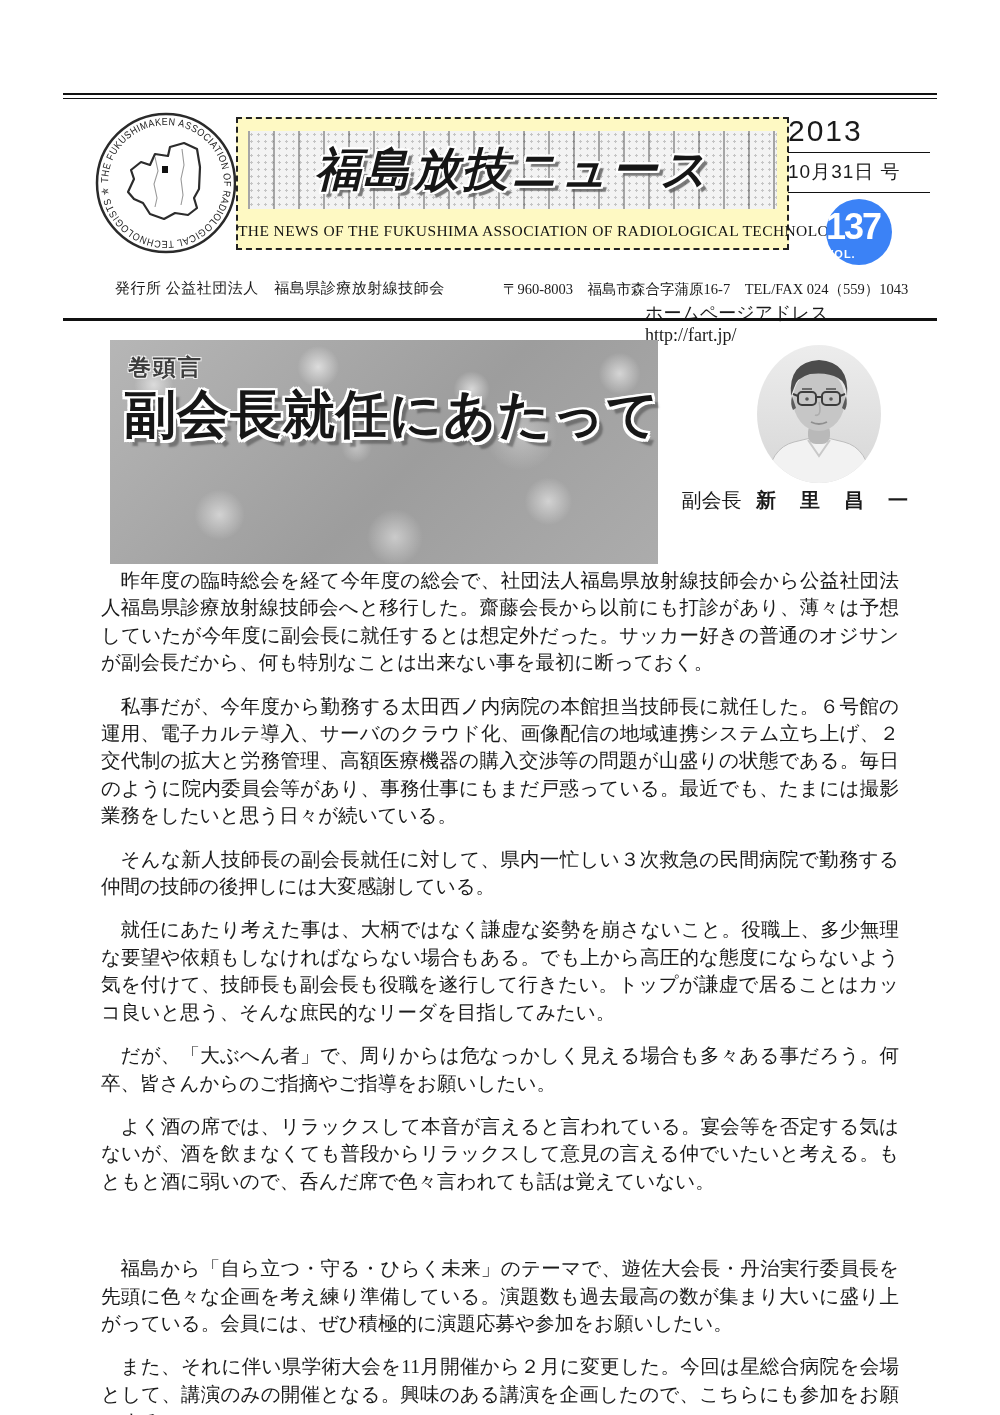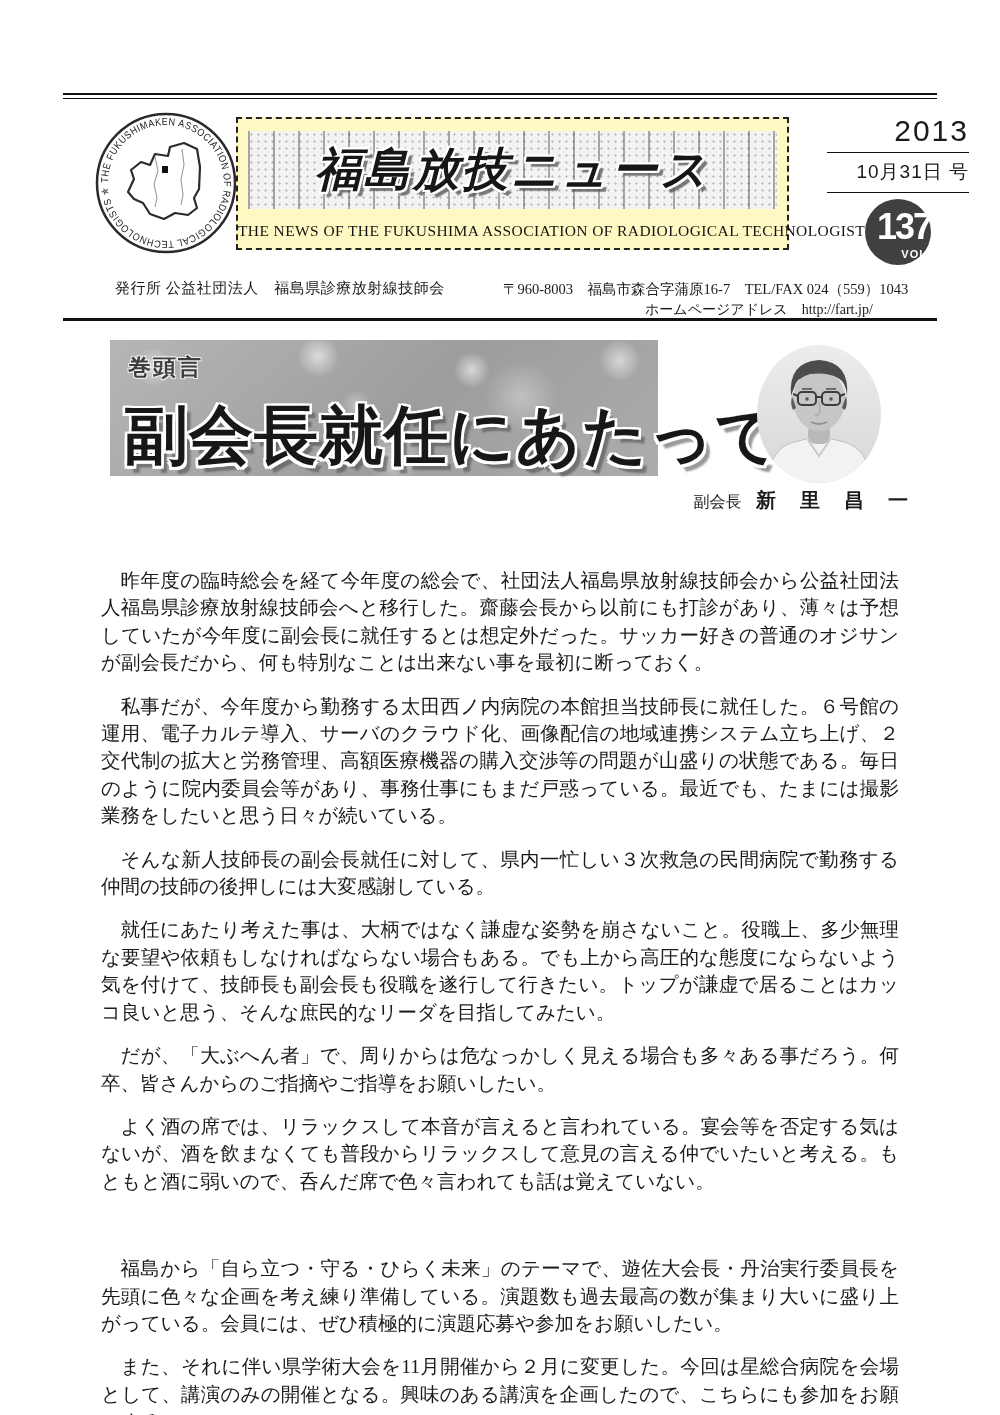--- a/index.html
+++ b/index.html
@@ -30,66 +30,66 @@
   .mast-title{
     font-family:"Liberation Sans","DejaVu Sans",sans-serif;
     font-weight:900;font-style:italic;font-size:46px;letter-spacing:3px;
     color:#161616;white-space:nowrap;
     text-shadow:-2px -2px 0 #fff,2px -2px 0 #fff,-2px 2px 0 #fff,2px 2px 0 #fff,
                 -2px 0 0 #fff,2px 0 0 #fff,0 -2px 0 #fff,0 2px 0 #fff,
                 5px 5px 1px rgba(90,90,90,.8);}
   .mast-sub{position:absolute;left:0;right:0;bottom:8px;text-align:center;
     font-family:"Liberation Serif","DejaVu Serif",serif;font-size:15.5px;letter-spacing:.4px;
     color:#141414;white-space:nowrap;}
-  .right-col{position:absolute;top:112px;left:827px;width:142px;text-align:right;
+  .right-col{position:absolute;top:112px;left:788px;width:142px;text-align:left;
     font-family:"Liberation Sans","DejaVu Sans",sans-serif;}
   .year{font-size:30px;letter-spacing:2px;padding-top:2px;}
   .rc-rule{border-top:1.5px solid #111;margin:4px 0;}
   .issue-date{font-size:19px;letter-spacing:1px;padding:2px 0 3px 0;}
   .vol-badge{position:relative;width:66px;height:66px;border-radius:50%;
-    background:#404040;margin:6px auto 0 auto;color:#fff;}
+    background:#3b82f6;margin:6px auto 0 auto;color:#fff;}
   .vol-num{position:absolute;top:7px;left:0;right:0;font-size:36px;font-weight:bold;
     letter-spacing:-2px;font-family:"Liberation Sans","DejaVu Sans",sans-serif;}
   .vol-label{position:absolute;bottom:5px;left:0;right:0;font-size:11px;font-weight:bold;
     letter-spacing:1px;}
   
   .publisher{position:absolute;top:279px;left:63px;width:874px;height:40px;font-size:15px;}
   .pub-issuer{position:absolute;left:52px;top:0;letter-spacing:.5px;}
   .pub-address{position:absolute;left:440px;top:1px;font-size:14.5px;}
-  .pub-web{position:absolute;left:582px;top:22px;font-size:14px;}
+  .pub-web{position:absolute;left:582px;top:22px;font-size:18px;}
   .thick-rule{position:absolute;top:318px;left:63px;width:874px;height:0;
     border-top:3.5px solid #111;}
   
-  .banner{position:absolute;top:340px;left:110px;width:548px;height:136px;
+  .banner{position:absolute;top:340px;left:110px;width:548px;height:224px;
     background:
       radial-gradient(circle 28px at 8% 20%, rgba(255,255,255,.55), rgba(255,255,255,0) 70%),
       radial-gradient(circle 36px at 20% 78%, rgba(255,255,255,.5), rgba(255,255,255,0) 70%),
       radial-gradient(circle 30px at 38% 12%, rgba(255,255,255,.6), rgba(255,255,255,0) 70%),
       radial-gradient(circle 40px at 52% 88%, rgba(255,255,255,.45), rgba(255,255,255,0) 70%),
       radial-gradient(circle 26px at 66% 22%, rgba(255,255,255,.6), rgba(255,255,255,0) 70%),
       radial-gradient(circle 34px at 80% 72%, rgba(255,255,255,.5), rgba(255,255,255,0) 70%),
       radial-gradient(circle 30px at 93% 15%, rgba(255,255,255,.55), rgba(255,255,255,0) 70%),
       radial-gradient(circle 22px at 45% 48%, rgba(255,255,255,.35), rgba(255,255,255,0) 70%),
       radial-gradient(circle 52px at 75% 42%, rgba(238,238,238,.4), rgba(255,255,255,0) 70%),
       linear-gradient(135deg,#b6b6b6,#9d9d9d 55%,#acacac); text-align: center;}
   .kicker{position:absolute;top:12px;left:18px;
     font-family:"Liberation Sans","DejaVu Sans",sans-serif;font-weight:bold;font-size:23px;
     color:#3d3d3d;letter-spacing:2px;
     text-shadow:-1px -1px 0 #eee,1px -1px 0 #eee,-1px 1px 0 #eee,1px 1px 0 #eee;}
-  .banner-title{position:absolute;top:52px;left:14px;white-space:nowrap;
-    font-family:Liberation Serif, serif;font-weight:900;font-size:64px;
+  .banner-title{position:absolute;top:40px;left:14px;white-space:nowrap;
+    font-family:Liberation Serif, serif;font-weight:900;font-size:52px;
     color:#171717;letter-spacing:1px;
     text-shadow:-2.5px -2.5px 0 #fff,2.5px -2.5px 0 #fff,-2.5px 2.5px 0 #fff,2.5px 2.5px 0 #fff,
                 -2.5px 0 0 #fff,2.5px 0 0 #fff,0 -2.5px 0 #fff,0 2.5px 0 #fff,
                 6px 7px 2px rgba(70,70,70,.55);}
   
   .portrait{position:absolute;top:344px;left:756px;width:126px;height:140px;}
   .byline{position:absolute;top:487px;left:660px;width:250px;text-align:right;
     font-family:"Liberation Sans","DejaVu Sans",sans-serif;white-space:nowrap;}
-  .byline .role{font-size:16px;margin-right:10px;}
+  .byline .role{font-size:20px;margin-right:10px;}
   .byline .name{font-size:20px;font-weight:bold;letter-spacing:2px;}
   
   .article{position:absolute;top:551px;left:85px;width:830px;
     font-size:19.5px;line-height:27.4px;text-align:justify;
     font-family:"Liberation Serif","DejaVu Serif",serif;}
   .article p{margin:16px;text-indent:1em;}
   .block-gap{height:28px;}
 </style>
 </head>
 <body>

